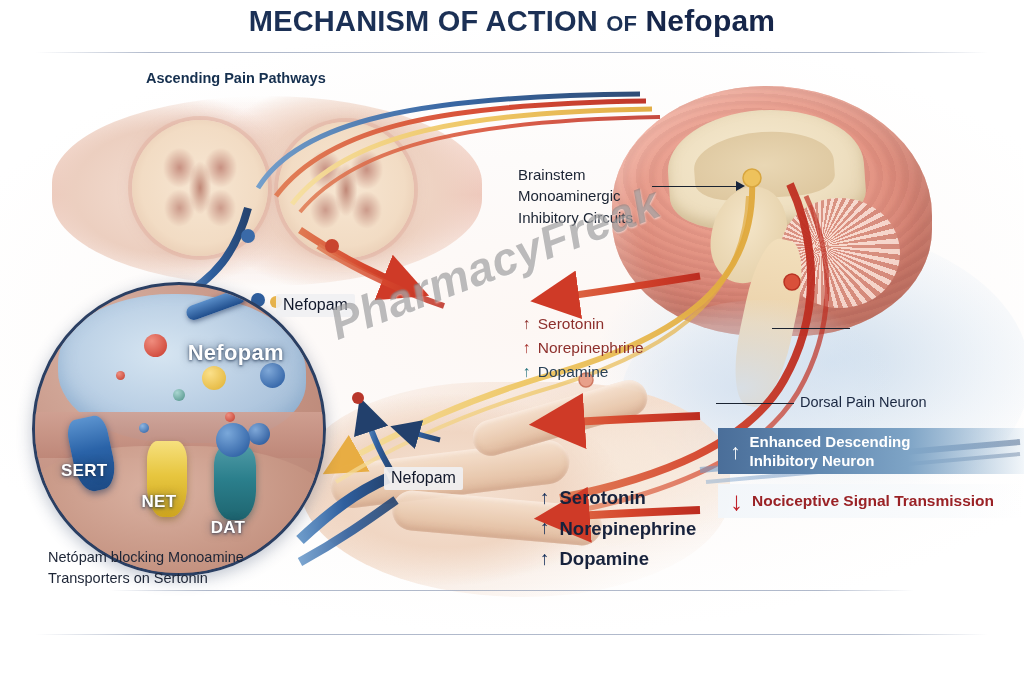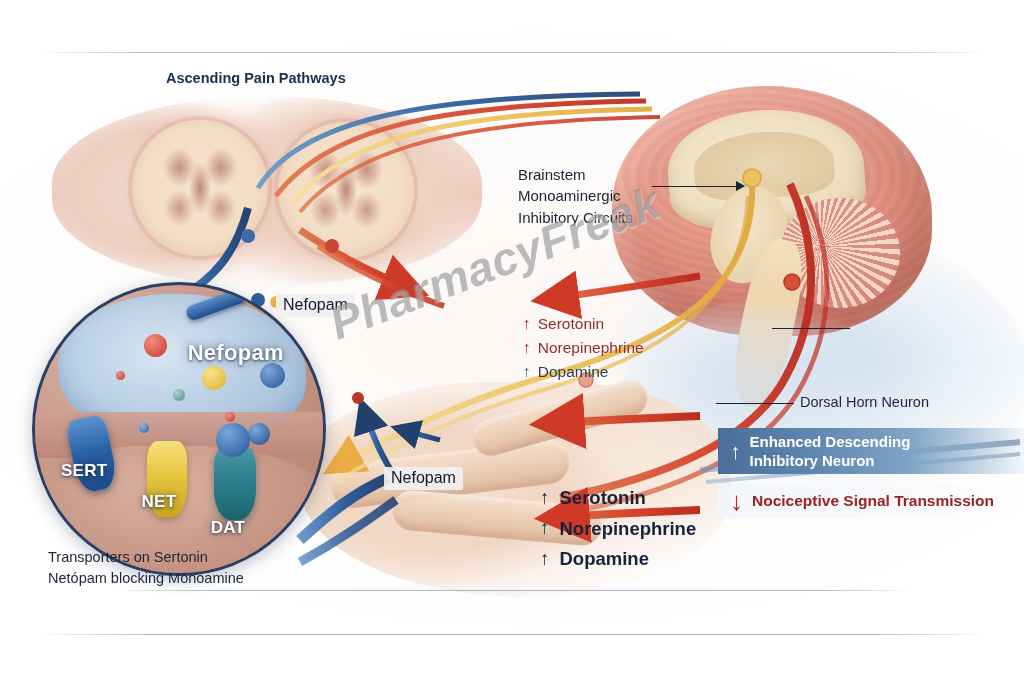--- a/index.html
+++ b/index.html
@@ -171,21 +171,21 @@
   .ves{position:absolute;border-radius:50%;}
   .trans{position:absolute;border-radius:26% 26% 40% 40%;}
   .inset-label{
     position:absolute;font-weight:bold;color:#ffffff;
     text-shadow:0 1px 3px rgba(30,50,80,.85), 0 0 8px rgba(20,40,70,.5);
     letter-spacing:.3px;
   }
 
   
   .lbl{position:absolute;white-space:nowrap;line-height:1.18;}
-  .lbl-ascend{left:146px;top:70px;font-size:14.5px;font-weight:bold;color:#16304f;margin-left:20px;}
+  .lbl-ascend{left:146px;top:70px;font-size:14.5px;font-weight:bold;color:#16304f;}
   .lbl-brainstem{left:518px;top:164px;font-size:15px;color:#1b2433;line-height:1.42;}
   .lbl-desc{left:853px;top:248px;font-size:14.5px;font-weight:bold;color:#161d2a;text-align:center;line-height:1.38;}
   .lbl-dhn1{left:860px;top:316px;font-size:14.5px;color:#18202e;line-height:1.38;}
   .lbl-dhn2{left:800px;top:394px;font-size:14.5px;color:#1a2740;}
   .lbl-inset-cap{left:48px;top:547px;font-size:14.5px;color:#1d2536;line-height:1.45;}
 
   .tagbox{
     position:absolute;background:rgba(240,240,242,.92);
     padding:2px 7px 3px 7px;border-radius:2px;
     font-size:16px;color:#11182a;white-space:nowrap;
@@ -357,43 +357,48 @@
     <div class="inset-label" style="left:53%;top:19%;font-size:22px;">Nefopam</div>
     <div class="inset-label" style="left:9%;top:61%;font-size:17px;">SERT</div>
     <div class="inset-label" style="left:37%;top:72%;font-size:17px;">NET</div>
     <div class="inset-label" style="left:61%;top:81%;font-size:17px;">DAT</div>
   </div>
 
   <div class="rule top"></div>
   <div class="rule mid"></div>
   <div class="rule bot"></div>
 
+  <div class="title">
+    <span class="t-main">MECHANISM OF ACTION</span>
+    <span class="t-of">OF</span>
+    <span class="t-drug">Nefopam</span>
+  </div>
 
   <div class="lbl lbl-ascend">Ascending Pain Pathways</div>
 
   <div class="lbl lbl-brainstem">
     <div>Brainstem</div>
     <div>Monoaminergic</div>
     <div>Inhibitory Circuits</div>
   </div>
   <div class="leader" style="left:652px;top:186px;width:88px;"></div>
   <div class="leader-dot" style="left:736px;top:181px;border-left:9px solid #16243c;"></div>
 
 
   <div class="leader" style="left:772px;top:328px;width:78px;"></div>
 
-  <div class="lbl lbl-dhn2">Dorsal Horn Neuron</div>
+  <div class="lbl lbl-dhn2">Dorsal Pain Neuron</div>
   <div class="leader" style="left:716px;top:403px;width:78px;"></div>
 
   <div class="tagbox tag-nefopam-1">Nefopam</div>
   <div class="tagbox tag-nefopam-2">Nefopam</div>
 
   <div class="lbl lbl-inset-cap">
+    <div>Netópam blocking Monoamine</div>
     <div>Transporters on Sertonin</div>
-    <div>Netópam blocking Monoamine</div>
   </div>
 
   <div class="nt-list nt-top">
     <div class="nt-row">
       <span class="nt-up" style="color:#8d2f2c;">↑</span>
       <span style="color:#8d2f2c;">Serotonin</span>
     </div>
     <div class="nt-row">
       <span class="nt-up" style="color:#a6322d;">↑</span>
       <span style="color:#8d2f2c;">Norepinephrine</span>

